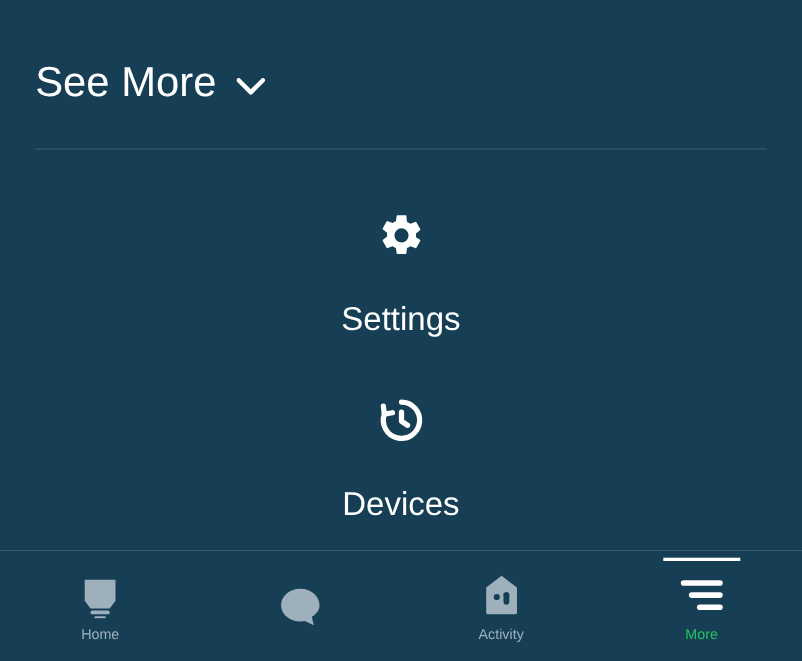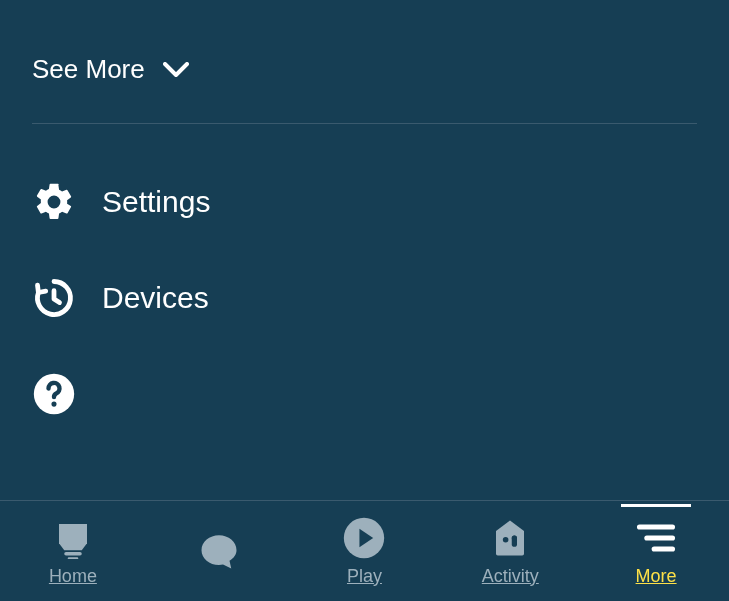--- a/index.html
+++ b/index.html
@@ -13,38 +13,39 @@
       position: relative;
     }
     .content {
       padding: 0 32px;
     }
     .see-more {
       display: flex;
       align-items: center;
       gap: 18px;
       padding: 54px 0 38px 0;
-      font-size: 26px;
+      font-size: 38px;
       font-weight: 400;
       cursor: pointer;
     }
     .divider {
       height: 1px;
       background: #3a5a6e;
       width: 100%;
     }
     .menu-list {
       padding-top: 30px;
     }
     .menu-item {
       display: flex;
       align-items: center;
-      gap: 26px;
+      gap: 38px;
       padding: 26px 0;
       cursor: pointer;
+      flex-direction: column;
     }
     .menu-icon {
       width: 44px;
       height: 44px;
       display: flex;
       align-items: center;
       justify-content: center;
       flex-shrink: 0;
     }
     .menu-label {
@@ -66,32 +67,31 @@
     .nav-item {
       display: flex;
       flex-direction: column;
       align-items: center;
       gap: 6px;
       color: #9db0bc;
       cursor: pointer;
       width: 135px;
       position: relative;
     }
-    .nav-item.active { color: #fde047; }
+    .nav-item.active { color: #22c55e; }
     .nav-icon {
       width: 44px;
       height: 44px;
       display: flex;
       align-items: center;
       justify-content: center;
     }
     .nav-label {
-      font-size: 18px;
+      font-size: 13px;
       font-weight: 400;
-      text-decoration: underline;
     }
     .nav-indicator {
       position: absolute;
       top: -12px;
       width: 70px;
       height: 3px;
       background: #ffffff;
     }
   </style>
 </head>
@@ -158,29 +158,20 @@
   </div>
 
   <div class="nav-item">
     <span class="nav-icon">
       <svg width="42" height="42" viewBox="0 0 24 24" fill="#9db0bc">
           <path d="M12 3 C6.5 3 2 6.8 2 11.5 C2 16.2 6.5 20 12 20 c.8 0 1.5-.08 2.3-.23 L19 22 L18 17.5 C20.5 16 22 13.9 22 11.5 C22 6.8 17.5 3 12 3 Z"></path>
         </svg>
     </span>
   </div>
 
-  <div class="nav-item">
-    <span class="nav-icon">
-      <svg width="44" height="44" viewBox="0 0 24 24">
-          <circle cx="12" cy="12" r="11" fill="#9db0bc"></circle>
-          <path d="M9.5 7 L17 12 L9.5 17 Z" fill="#163e54"></path>
-        </svg>
-    </span>
-    <span class="nav-label">Play</span>
-  </div>
 
   <div class="nav-item">
     <span class="nav-icon">
       <svg width="42" height="42" viewBox="0 0 24 24" fill="#9db0bc">
           <path d="M12 2 L20 8 V21 a1 1 0 0 1 -1 1 H5 a1 1 0 0 1 -1 -1 V8 Z"></path>
           <circle cx="9.5" cy="13" r="1.6" fill="#163e54"></circle>
           <rect x="13" y="10.5" width="3" height="6.5" rx="1.5" fill="#163e54"></rect>
           <circle cx="14.5" cy="12" r="1.5" fill="#163e54"></circle>
         </svg>
     </span>

